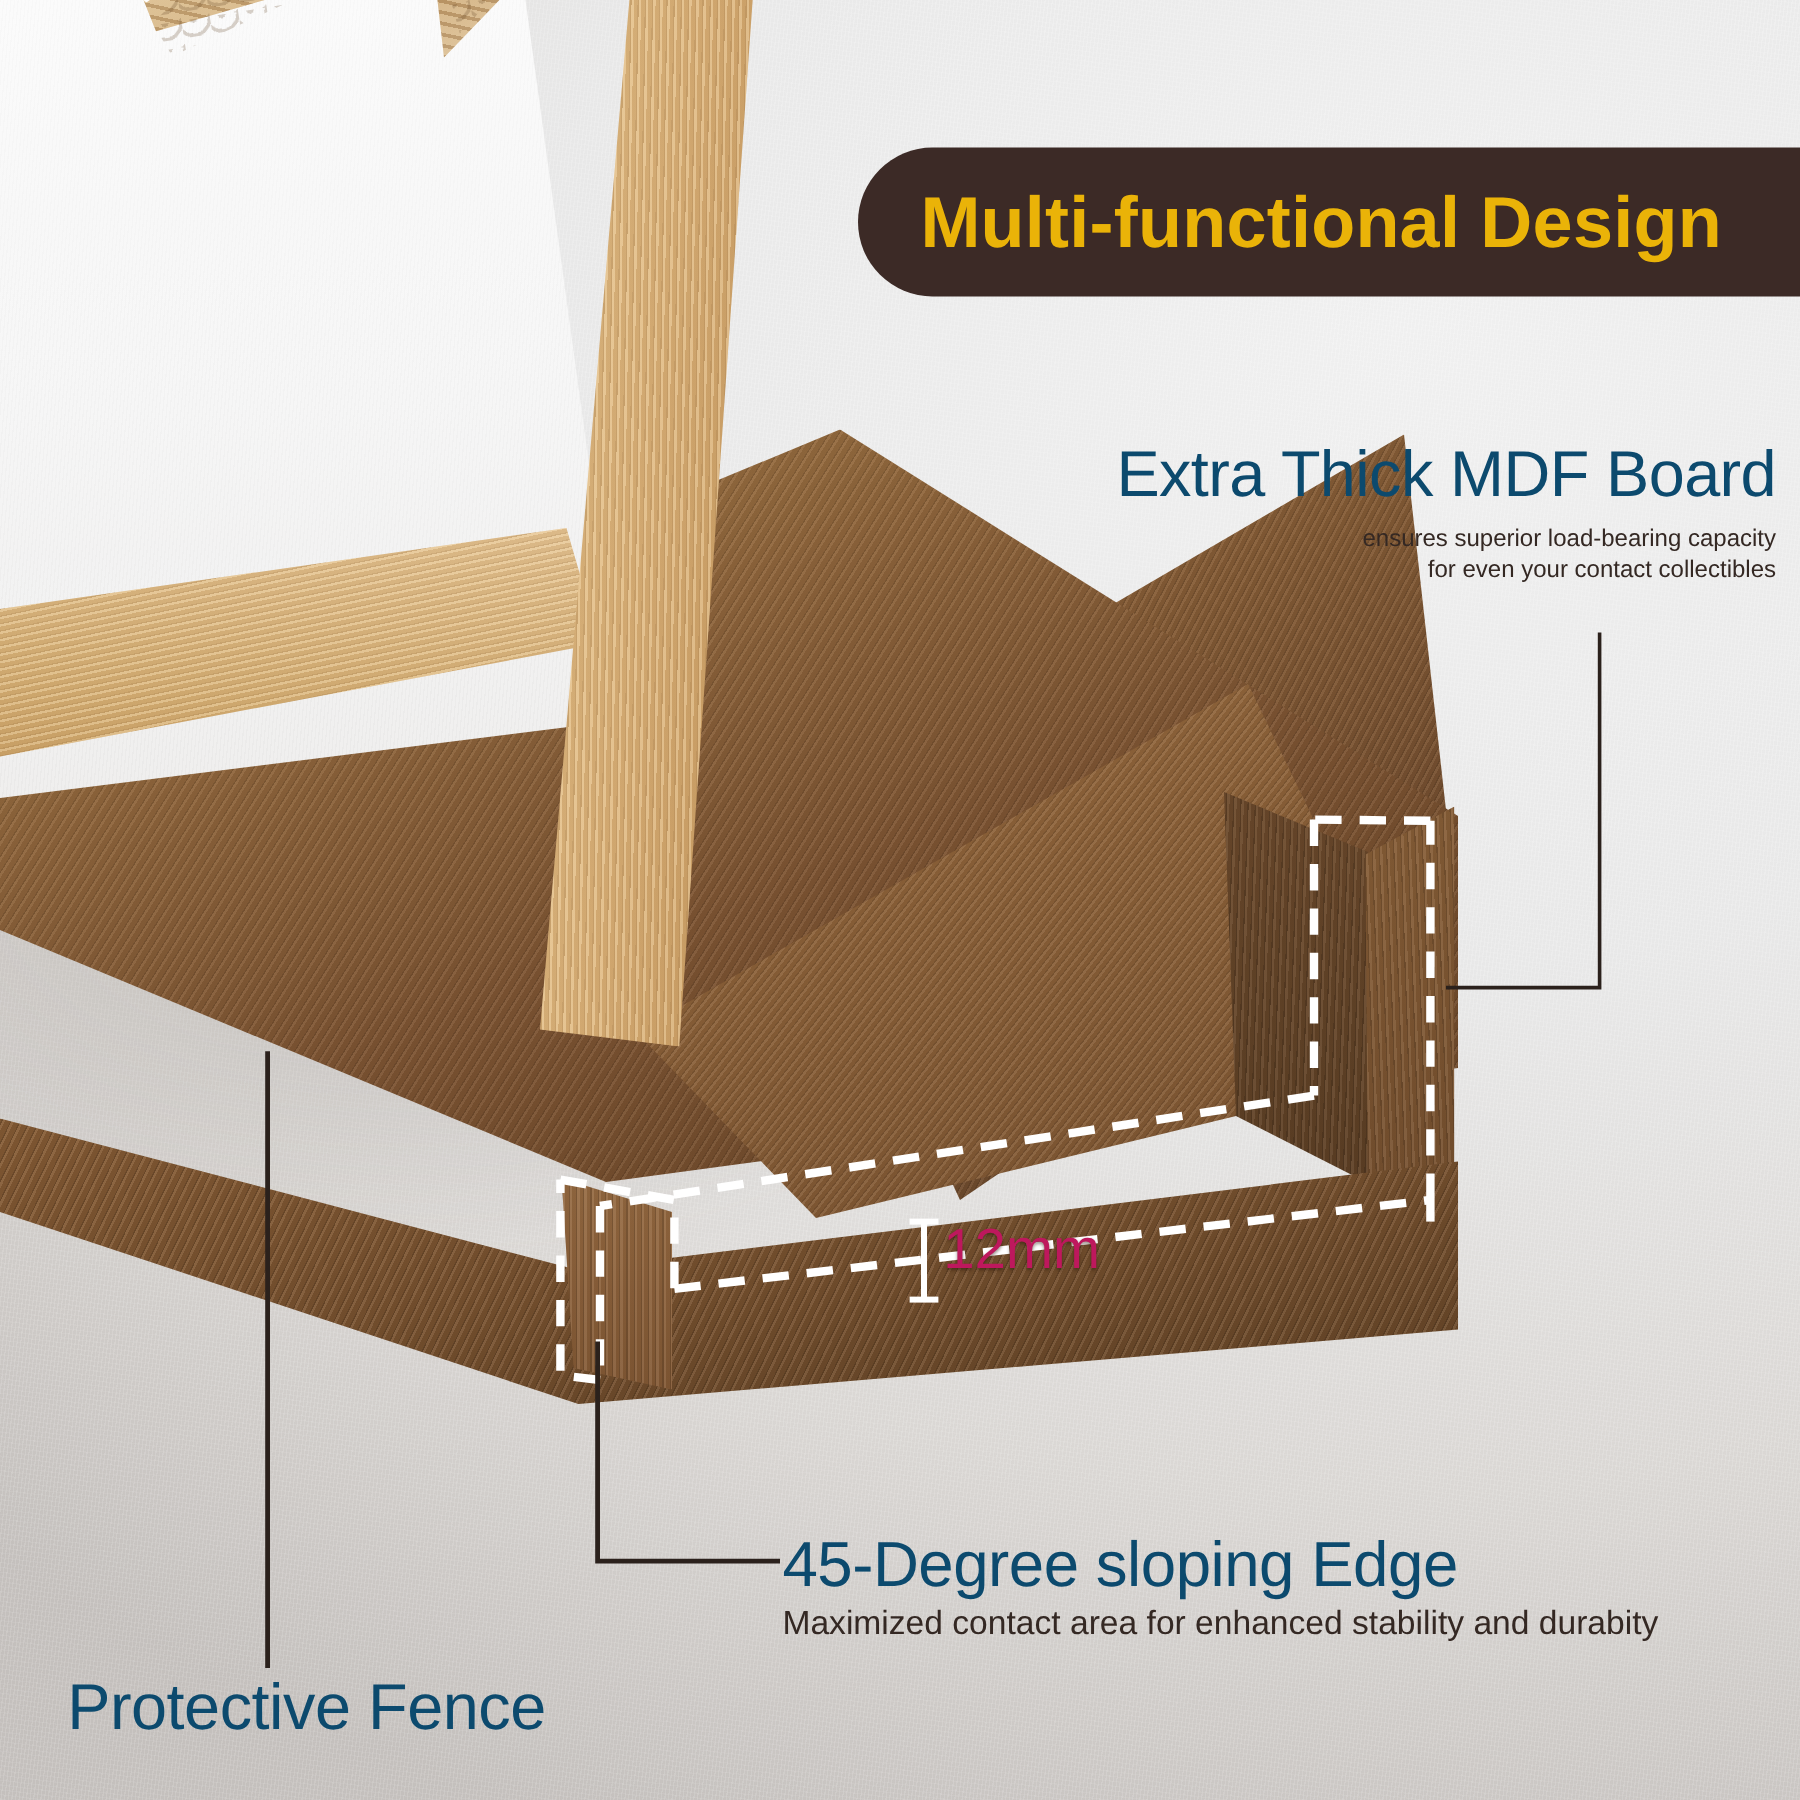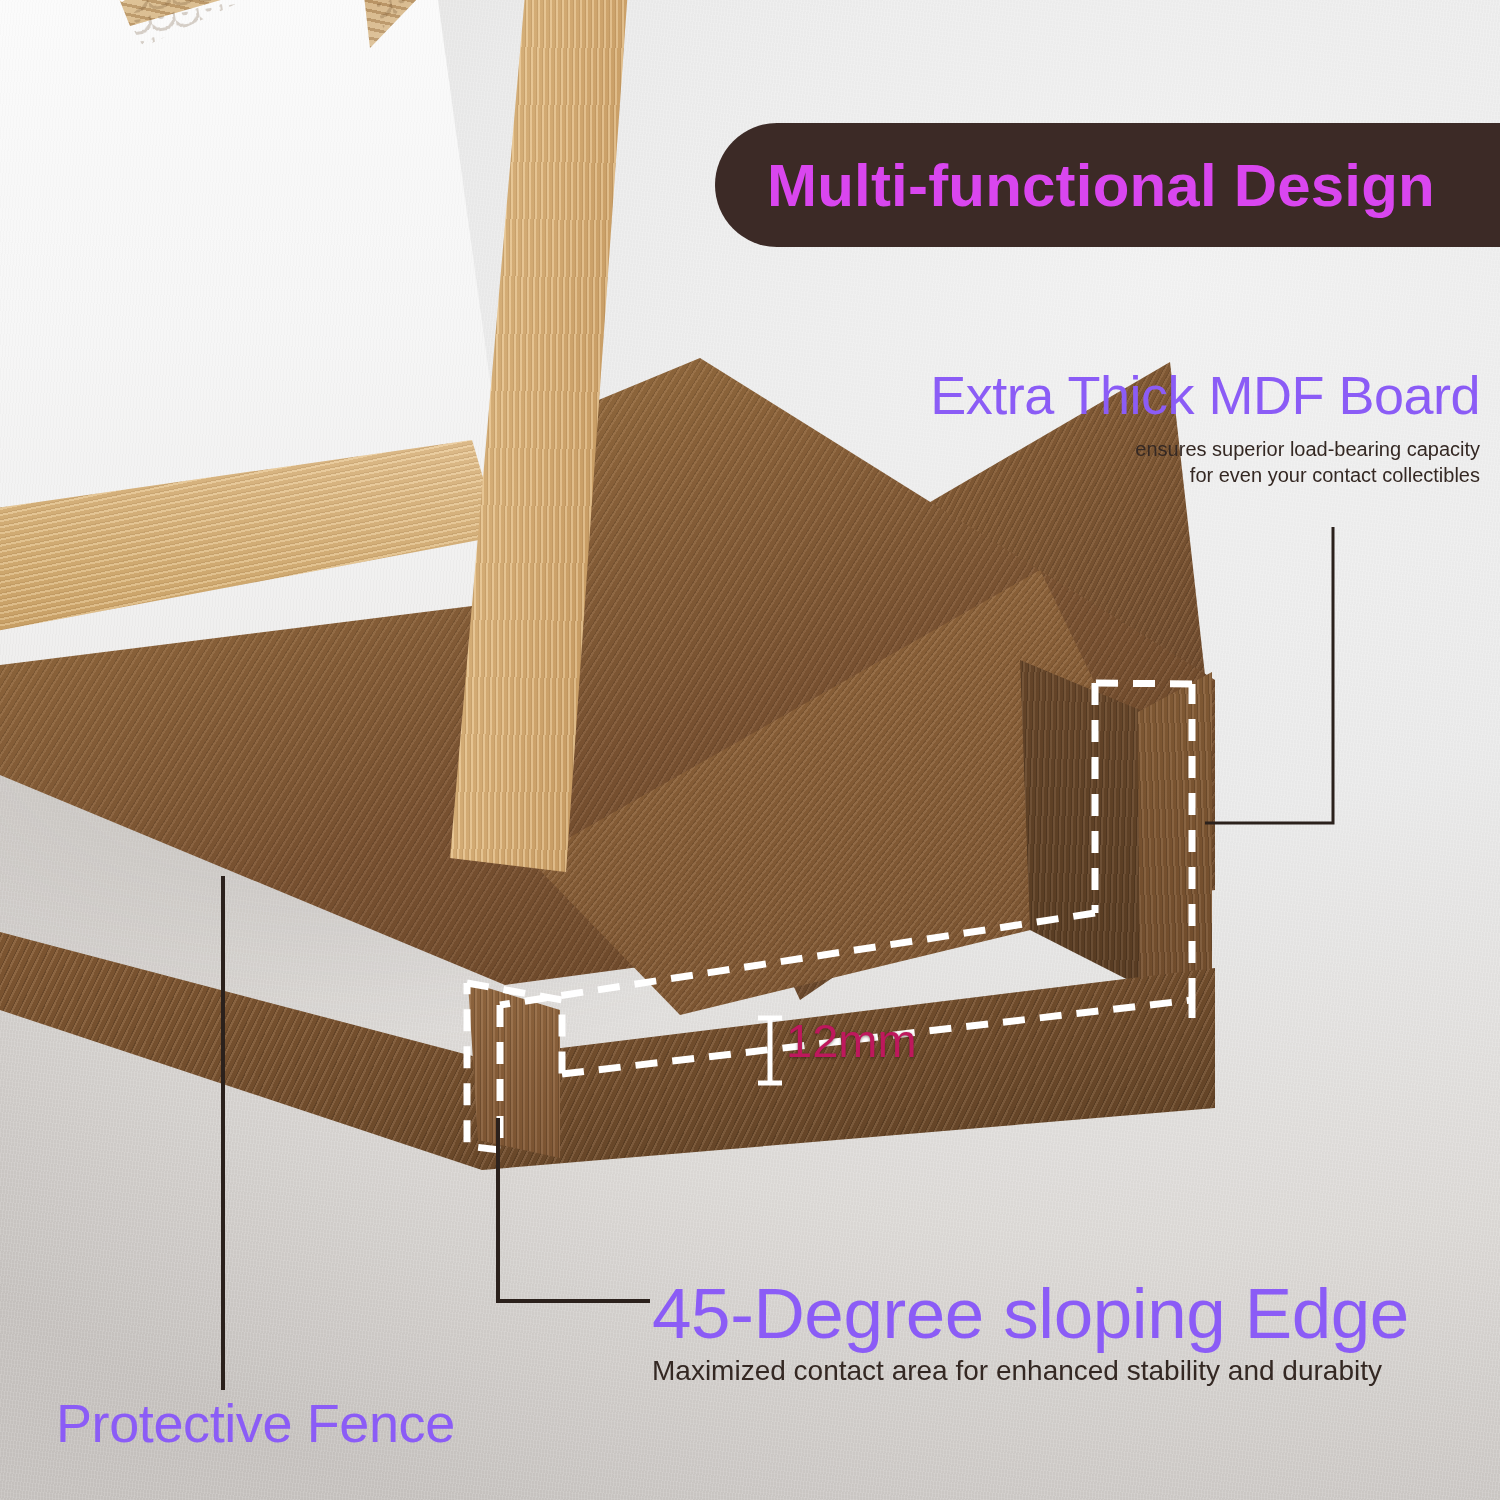--- a/index.html
+++ b/index.html
@@ -170,46 +170,46 @@
   
   .banner{
     position:absolute;left:715px;top:123px;width:800px;height:124px;
     border-radius:62px 0 0 62px;
     background:#3C2A26;
     display:flex;align-items:center;
     padding-left:52px;
     box-sizing:border-box;
   }
   .banner-text{
-    color:#d946ef;
+    color:#eab308;
     font-size:60px;
     font-weight:700;
     letter-spacing:.2px;
     white-space:nowrap;
   }
 
   .callout{position:absolute;}
   .callout .title{
-    color:#8b5cf6;
+    color:#0c4a6e;
     font-weight:400;
     line-height:1.02;
     white-space:nowrap;
   }
   .callout .sub{
     color:#342823;
     font-weight:400;
     line-height:1.30;
   }
 
   #cb-mdf{right:20px;top:368px;text-align:right;}
   #cb-mdf .title{font-size:54px;letter-spacing:-.5px;}
   #cb-mdf .sub{font-size:20px;margin-top:13px;}
 
   #cb-edge{left:652px;top:1278px;text-align:left;}
-  #cb-edge .title{font-size:71px;letter-spacing:-.4px;}
+  #cb-edge .title{font-size:53px;letter-spacing:-.4px;}
   #cb-edge .sub{font-size:28px;margin-top:3px;}
 
   #cb-fence{left:56px;top:1396px;text-align:center;}
   #cb-fence .title{font-size:54px;letter-spacing:-.4px;}
   #cb-fence .sub{font-size:27.5px;margin-top:12px;}
 
   .dim-label{
     position:absolute;left:786px;top:1013px;
     color:#be185d;font-size:47px;font-weight:500;
     text-shadow:0 1px 3px rgba(40,24,10,.55);

